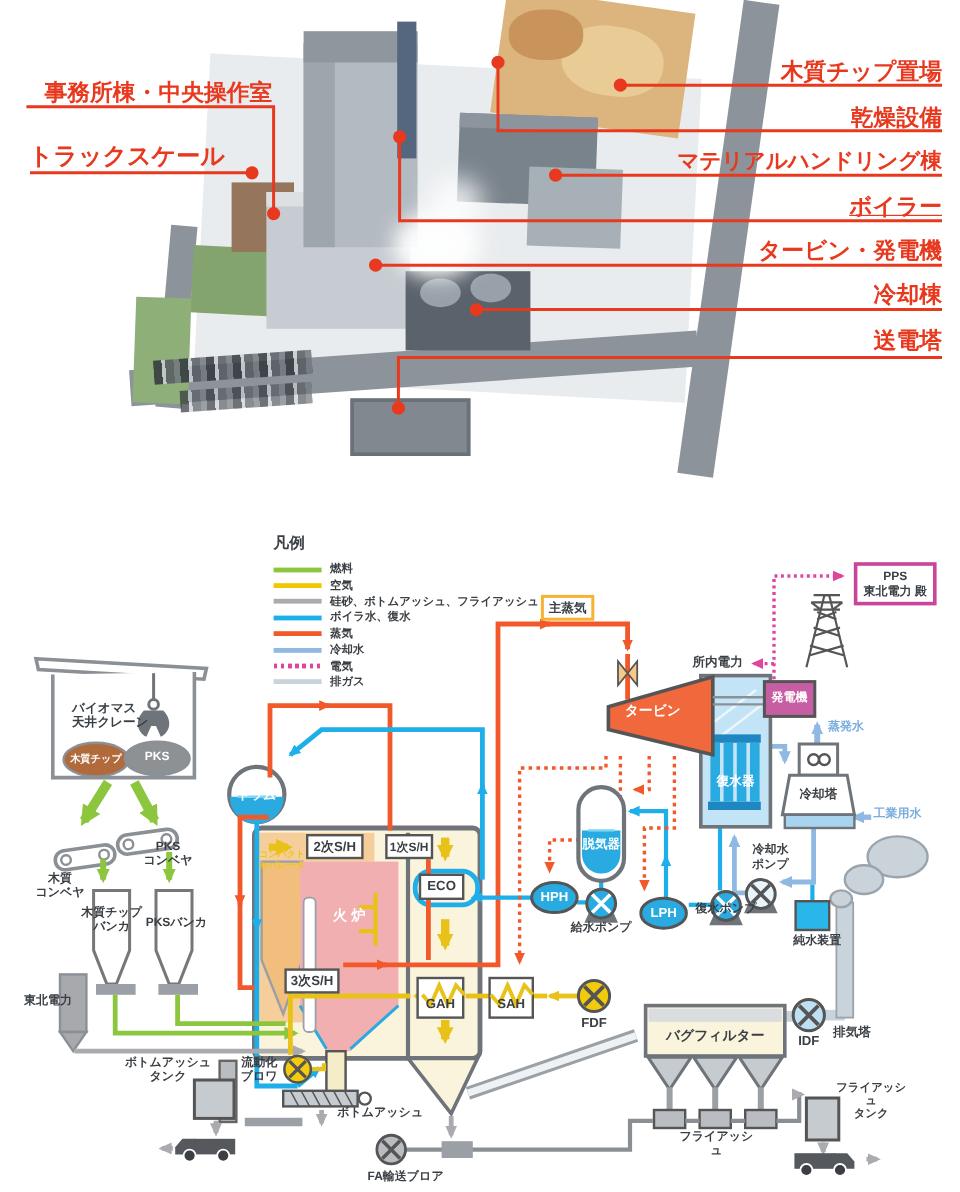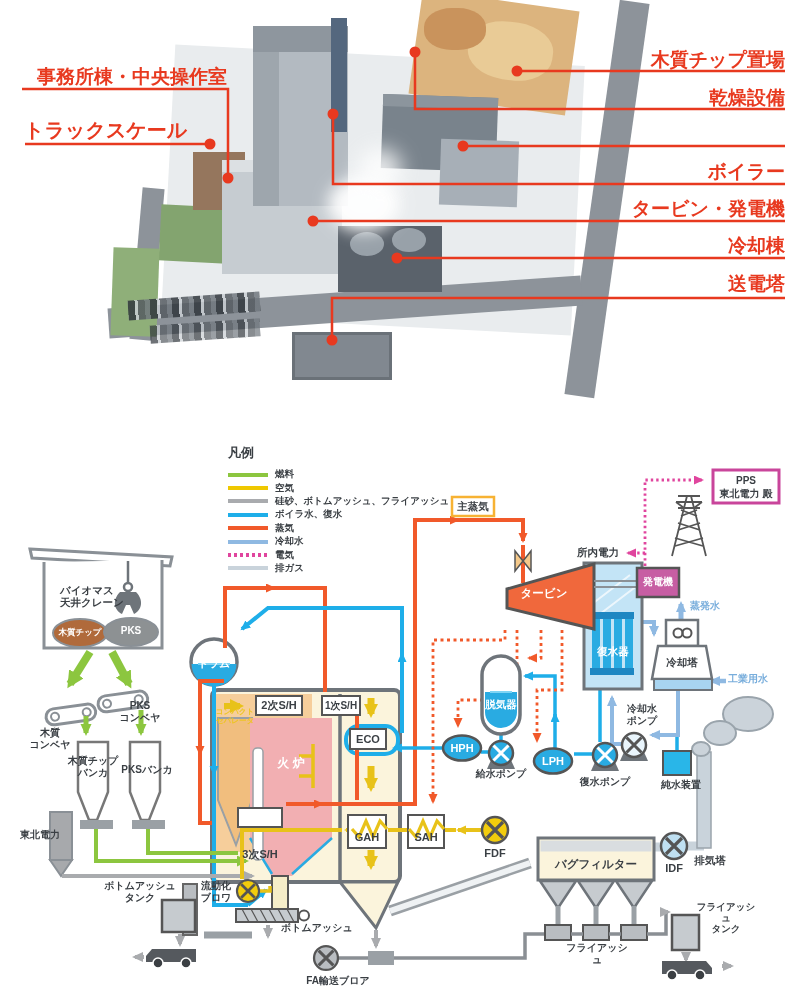--- a/index.html
+++ b/index.html
@@ -398,21 +398,22 @@
     <g stroke="#E8C219" stroke-width="3.2" fill="none">
       <path d="M444,829 L437,821 L430,837 L423,821 L416,837 L409,829"></path>
       <path d="M387,829 L380,821 L373,837 L366,821 L359,837 L352,829"></path>
     </g>
   </svg>
 
   <div class="rlab" style="left:37px;top:64px;">事務所棟・中央操作室</div>
   <div class="rlab" style="left:24px;top:117px;font-size:20px;">トラックスケール</div>
   <div class="rlab" style="right:15px;top:47px;">木質チップ置場</div>
   <div class="rlab" style="right:15px;top:85px;">乾燥設備</div>
-  <div class="rlab" style="right:15px;top:159px;">ボイラー</div>
+  <div class="rlab" style="right:15px;top:122px;font-size:18px;">マテリアルハンドリング棟</div>
+  <div class="rlab" style="right:15px;top:159px;text-decoration:underline;">ボイラー</div>
   <div class="rlab" style="right:15px;top:196px;">タービン・発電機</div>
   <div class="rlab" style="right:15px;top:233px;">冷却棟</div>
   <div class="rlab" style="right:15px;top:271px;">送電塔</div>
 
   <div class="legend">
     <div class="hd">凡例</div>
     <div class="lrow">
         <span class="sw sw1"></span>
         <span class="lt">燃料</span>
       </div>
@@ -456,39 +457,39 @@
 コンベヤ</div>
   <div class="lb" style="left:60px;top:755px;width:66px;">木質チップ
 バンカ</div>
   <div class="lb" style="left:118px;top:764px;width:58px;">PKSバンカ</div>
   <div class="lb" style="left:20px;top:829px;width:46px;text-align:left;">東北電力</div>
   <div class="lb white" style="left:194px;top:657px;width:40px;font-size:10.5px;">ドラム</div>
   <div class="lb" style="left:213px;top:708px;width:44px;font-size:7.5px;color:#EDC51F;">コンパクト
 セパレータ</div>
   <div class="nbox" style="left:256px;top:696px;width:46px;height:19px;">2次S/H</div>
   <div class="nbox" style="left:322px;top:696px;width:38px;height:19px;font-size:10px;">1次S/H</div>
-  <div class="nbox" style="left:238px;top:808px;width:44px;height:19px;margin-top:37px;">3次S/H</div>
+  <div class="nbox" style="left:238px;top:808px;width:44px;height:19px;">3次S/H</div>
   <div class="lb white" style="left:268px;top:756px;width:46px;font-size:12px;">火 炉</div>
   <div class="nbox" style="left:350px;top:729px;width:36px;height:20px;">ECO</div>
   <div class="nbox" style="left:348px;top:826px;width:38px;height:22px;">GAH</div>
   <div class="nbox" style="left:408px;top:826px;width:36px;height:22px;">SAH</div>
   <div class="lb" style="left:481px;top:847px;width:28px;font-size:11px;font-weight:700;">FDF</div>
   <div class="nbox" style="left:452px;top:497px;width:42px;height:19px;font-size:10.5px;">主蒸気</div>
   <div class="lb white" style="left:513px;top:587px;width:62px;font-size:11.5px;">タービン</div>
   <div class="lb white" style="left:640px;top:576px;width:36px;font-size:10px;">発電機</div>
   <div class="lb" style="left:574px;top:546px;width:48px;font-size:10.5px;">所内電力</div>
   <div class="nbox" style="left:713px;top:470px;width:66px;height:33px;font-size:10px;line-height:1.3;">PPS
 東北電力 殿</div>
   <div class="lb white" style="left:589px;top:645px;width:48px;font-size:10.5px;">復水器</div>
   <div class="lb" style="left:662px;top:656px;width:40px;font-size:10.5px;">冷却塔</div>
   <div class="lb" style="left:690px;top:600px;width:44px;color:#79AEDC;text-align:left;">蒸発水</div>
   <div class="lb" style="left:728px;top:673px;width:64px;color:#79AEDC;text-align:left;">工業用水</div>
   <div class="lb" style="left:616px;top:703px;width:52px;">冷却水
 ポンプ</div>
-  <div class="lb" style="left:575px;top:776px;width:60px;">復水ポンプ</div>
+  <div class="lb" style="left:575px;top:752px;width:60px;">復水ポンプ</div>
   <div class="lb" style="left:653px;top:779px;width:48px;text-align:right;">純水装置</div>
   <div class="lb white" style="left:485px;top: 698px;width:32px;font-size:10.5px;">脱気器</div>
   <div class="lb white" style="left:444px;top:742px;width:36px;font-size:11px;">HPH</div>
   <div class="lb white" style="left:535px;top:755px;width:36px;font-size:11px;">LPH</div>
   <div class="lb" style="left:475px;top:768px;width:52px;">給水ポンプ</div>
   <div class="lb" style="left:196px;top:880px;width:40px;">流動化
 ブロワ</div>
   <div class="lb" style="left:281px;top:922px;width:84px;text-align:left;">ボトムアッシュ</div>
   <div class="lb" style="left:100px;top:880px;width:80px;">ボトムアッシュ
 タンク</div>

